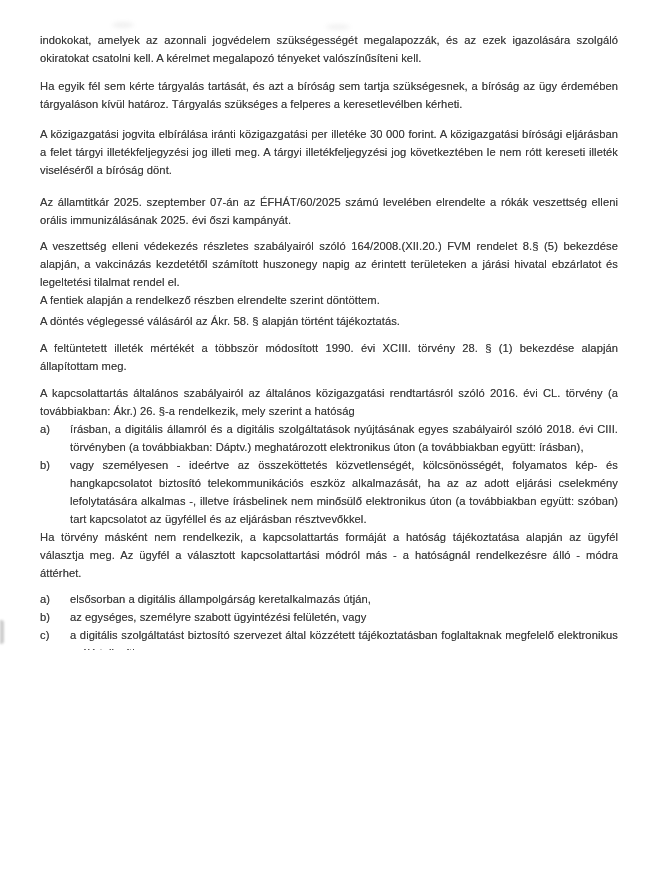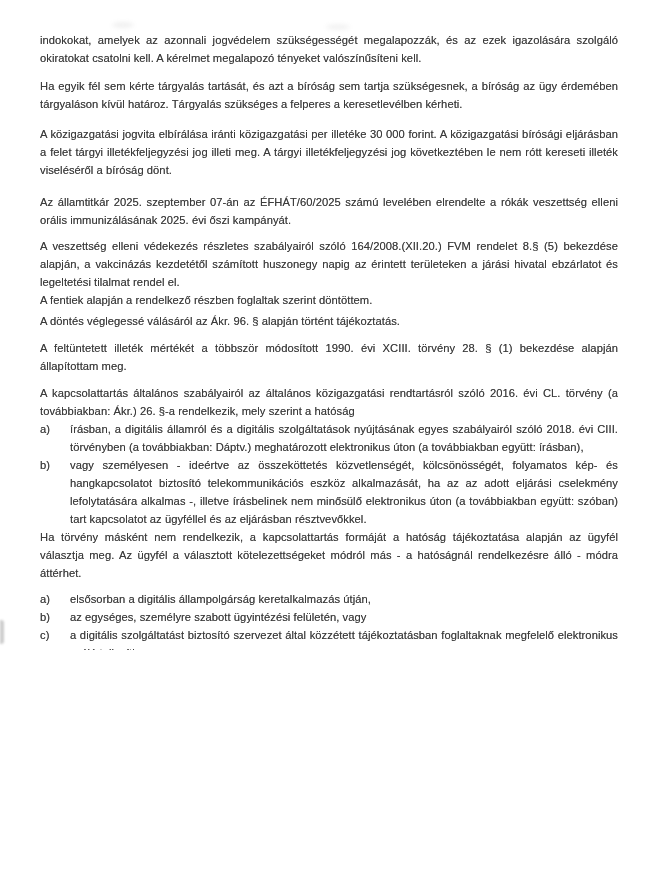--- a/index.html
+++ b/index.html
@@ -102,41 +102,41 @@
 
     <p class="para mb12">Ha egyik fél sem kérte tárgyalás tartását, és azt a bíróság sem tartja szükségesnek, a bíróság az ügy érdemében tárgyaláson kívül határoz. Tárgyalás szükséges a felperes a keresetlevélben kérheti.</p>
 
     <p class="para mb14">A közigazgatási jogvita elbírálása iránti közigazgatási per illetéke 30 000 forint. A közigazgatási bírósági eljárásban a felet tárgyi illetékfeljegyzési jog illeti meg. A tárgyi illetékfeljegyzési jog következtében le nem rótt kereseti illeték viseléséről a bíróság dönt.</p>
 
 
     <p class="para mb8">Az államtitkár 2025. szeptember 07-án az ÉFHÁT/60/2025 számú levelében elrendelte a rókák veszettség elleni orális immunizálásának 2025. évi őszi kampányát.</p>
 
     <p class="para mb4">A veszettség elleni védekezés részletes szabályairól szóló 164/2008.(XII.20.) FVM rendelet 8.§ (5) bekezdése alapján, a vakcinázás kezdetétől számított huszonegy napig az érintett területeken a járási hivatal ebzárlatot és legeltetési tilalmat rendel el.</p>
 
-    <p class="para mb3">A fentiek alapján a rendelkező részben foglaltak szerint döntöttem.</p>
+    <p class="para mb3">A fentiek alapján a rendelkező részben elrendelte szerint döntöttem.</p>
 
 
-    <p class="para mb9">A döntés véglegessé válásáról az Ákr. 96. § alapján történt tájékoztatás.</p>
+    <p class="para mb9">A döntés véglegessé válásáról az Ákr. 58. § alapján történt tájékoztatás.</p>
 
     <p class="para mb9">A feltüntetett illeték mértékét a többször módosított 1990. évi XCIII. törvény 28. § (1) bekezdése alapján állapítottam meg.</p>
 
     <p class="para mb0">A kapcsolattartás általános szabályairól az általános közigazgatási rendtartásról szóló 2016. évi CL. törvény (a továbbiakban: Ákr.) 26. §-a rendelkezik, mely szerint a hatóság</p>
 
     <div class="list mb0">
       <div class="li">
         <span class="li-marker">a)</span>
         <span class="li-text">írásban, a digitális államról és a digitális szolgáltatások nyújtásának egyes szabályairól szóló 2018. évi CIII. törvényben (a továbbiakban: Dáptv.) meghatározott elektronikus úton (a továbbiakban együtt: írásban),</span>
       </div>
       <div class="li">
         <span class="li-marker">b)</span>
         <span class="li-text">vagy személyesen - ideértve az összeköttetés közvetlenségét, kölcsönösségét, folyamatos kép- és hangkapcsolatot biztosító telekommunikációs eszköz alkalmazását, ha az az adott eljárási cselekmény lefolytatására alkalmas -, illetve írásbelinek nem minősülő elektronikus úton (a továbbiakban együtt: szóban) tart kapcsolatot az ügyféllel és az eljárásban résztvevőkkel.</span>
       </div>
     </div>
 
-    <p class="para mb8">Ha törvény másként nem rendelkezik, a kapcsolattartás formáját a hatóság tájékoztatása alapján az ügyfél választja meg. Az ügyfél a választott kötelezettségeket módról más - a hatóságnál rendelkezésre álló - módra áttérhet.</p>
+    <p class="para mb8">Ha törvény másként nem rendelkezik, a kapcsolattartás formáját a hatóság tájékoztatása alapján az ügyfél választja meg. Az ügyfél a választott kapcsolattartási módról más - a hatóságnál rendelkezésre álló - módra áttérhet.</p>
 
 
 
     <div class="list mb10">
       <div class="li">
         <span class="li-marker">a)</span>
         <span class="li-text">elsősorban a digitális állampolgárság keretalkalmazás útján,</span>
       </div>
       <div class="li">
         <span class="li-marker">b)</span>

